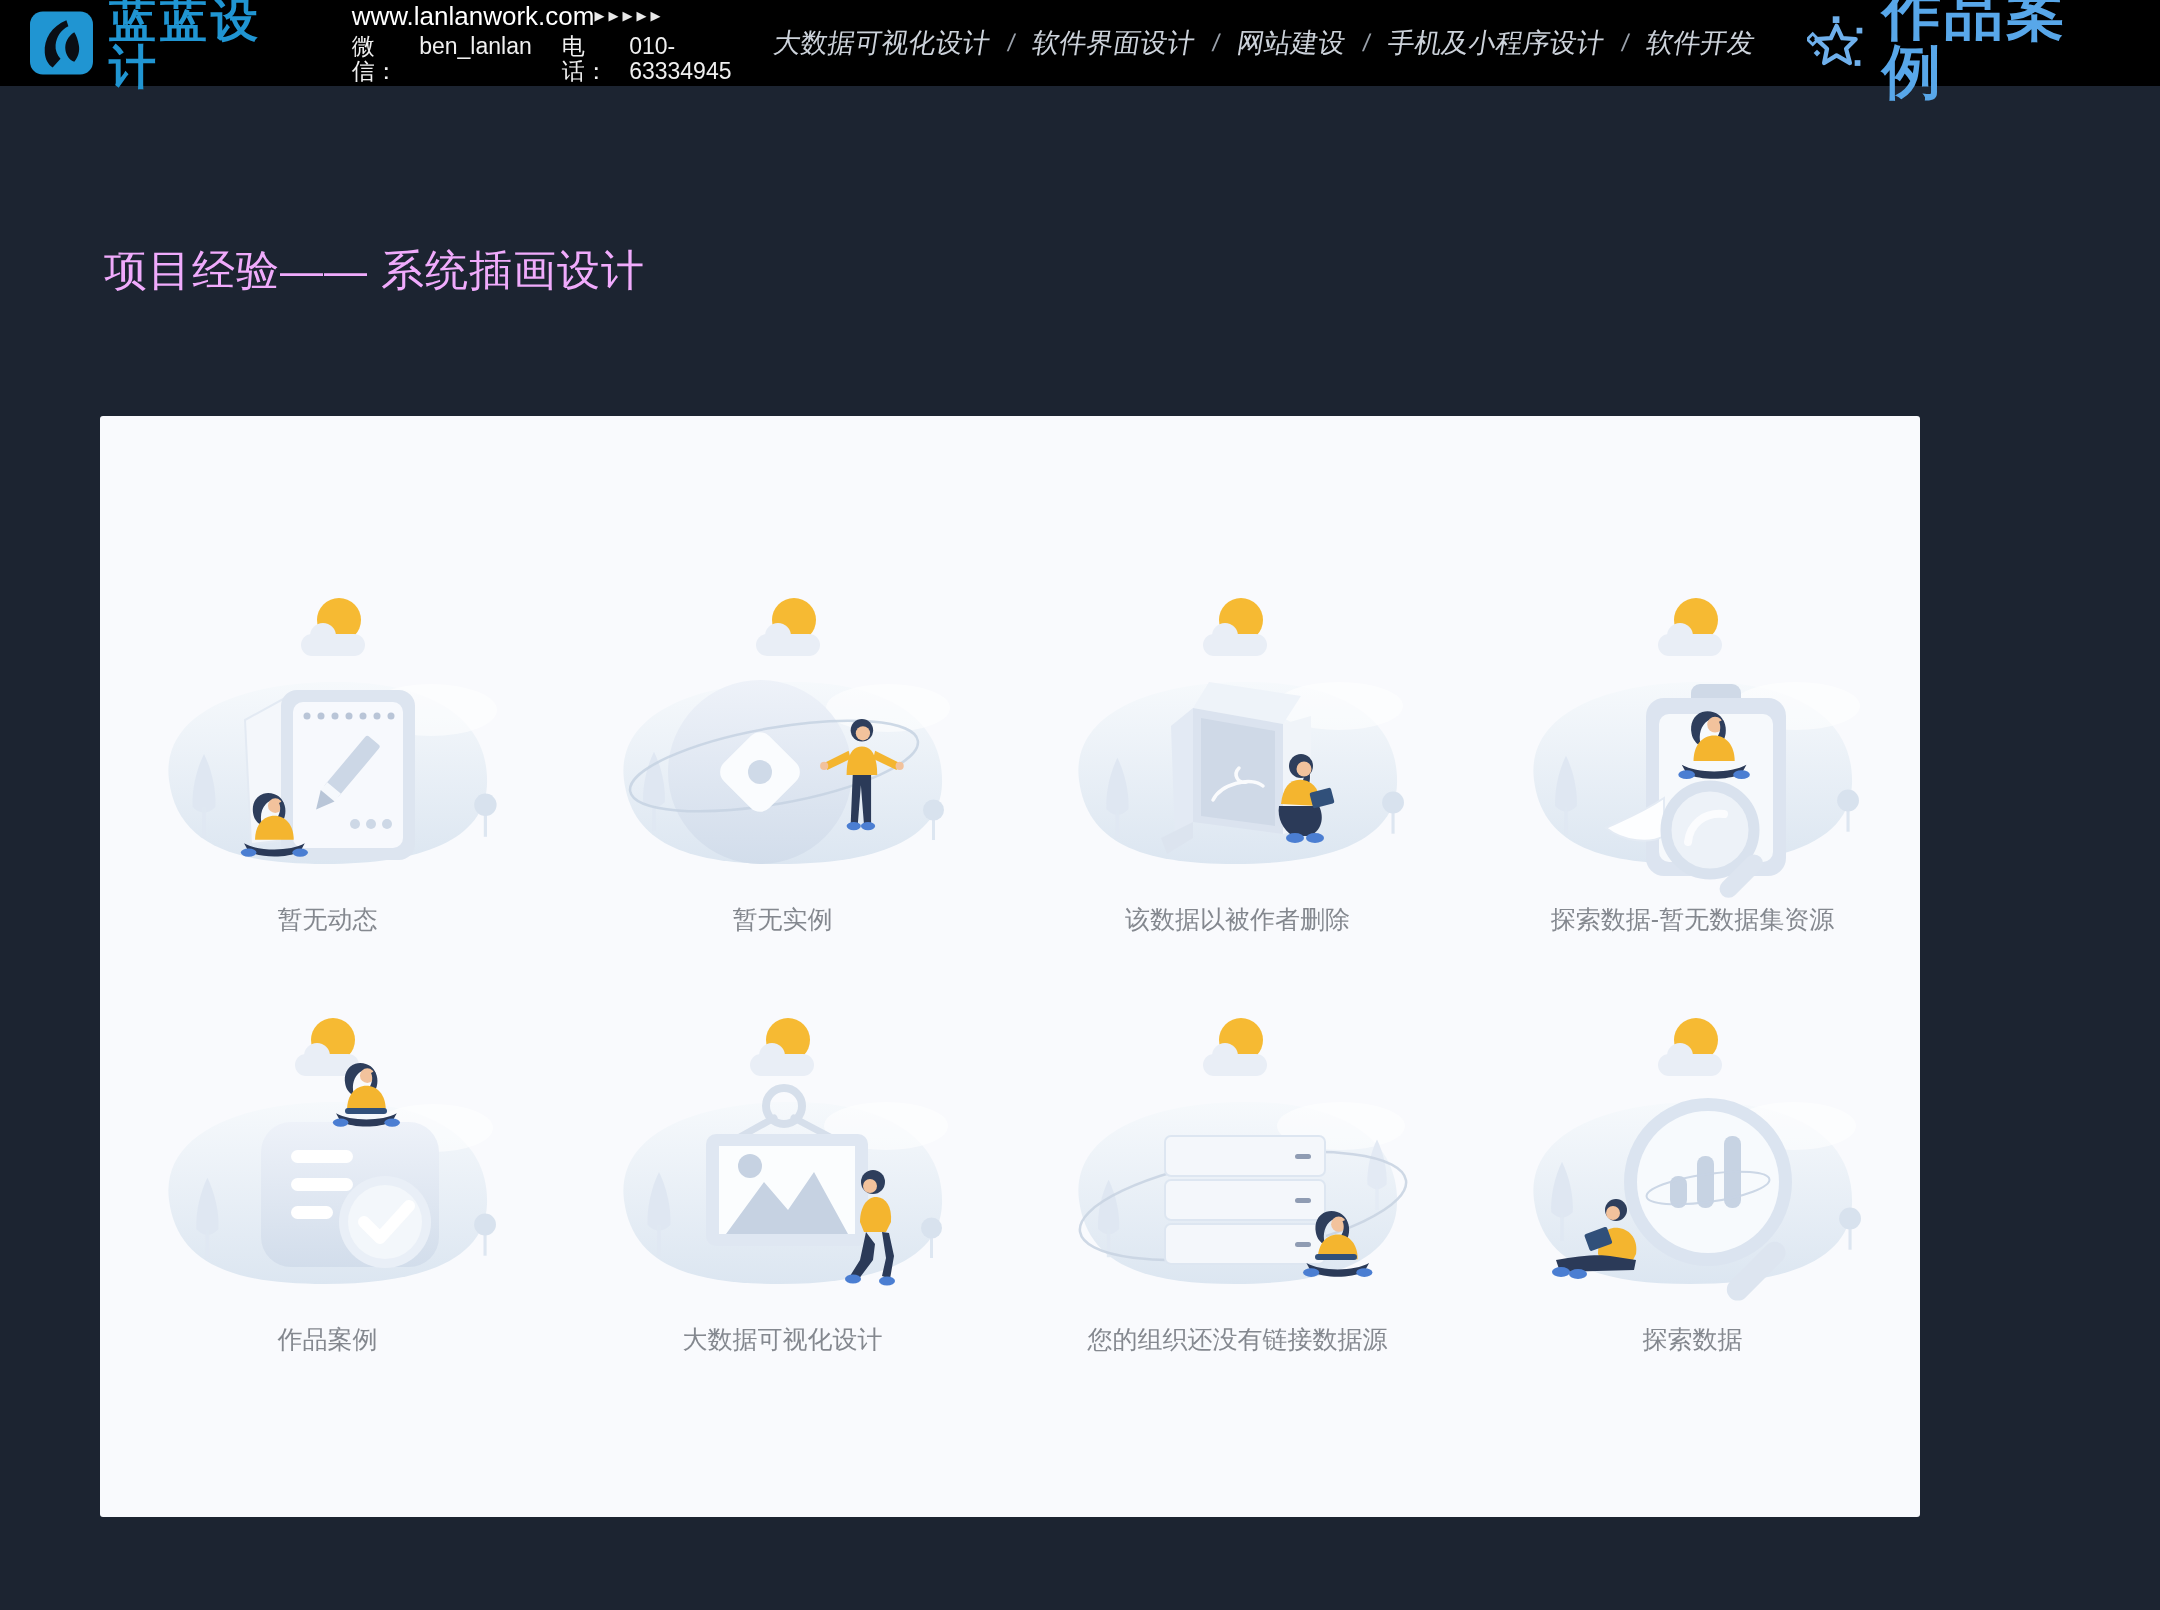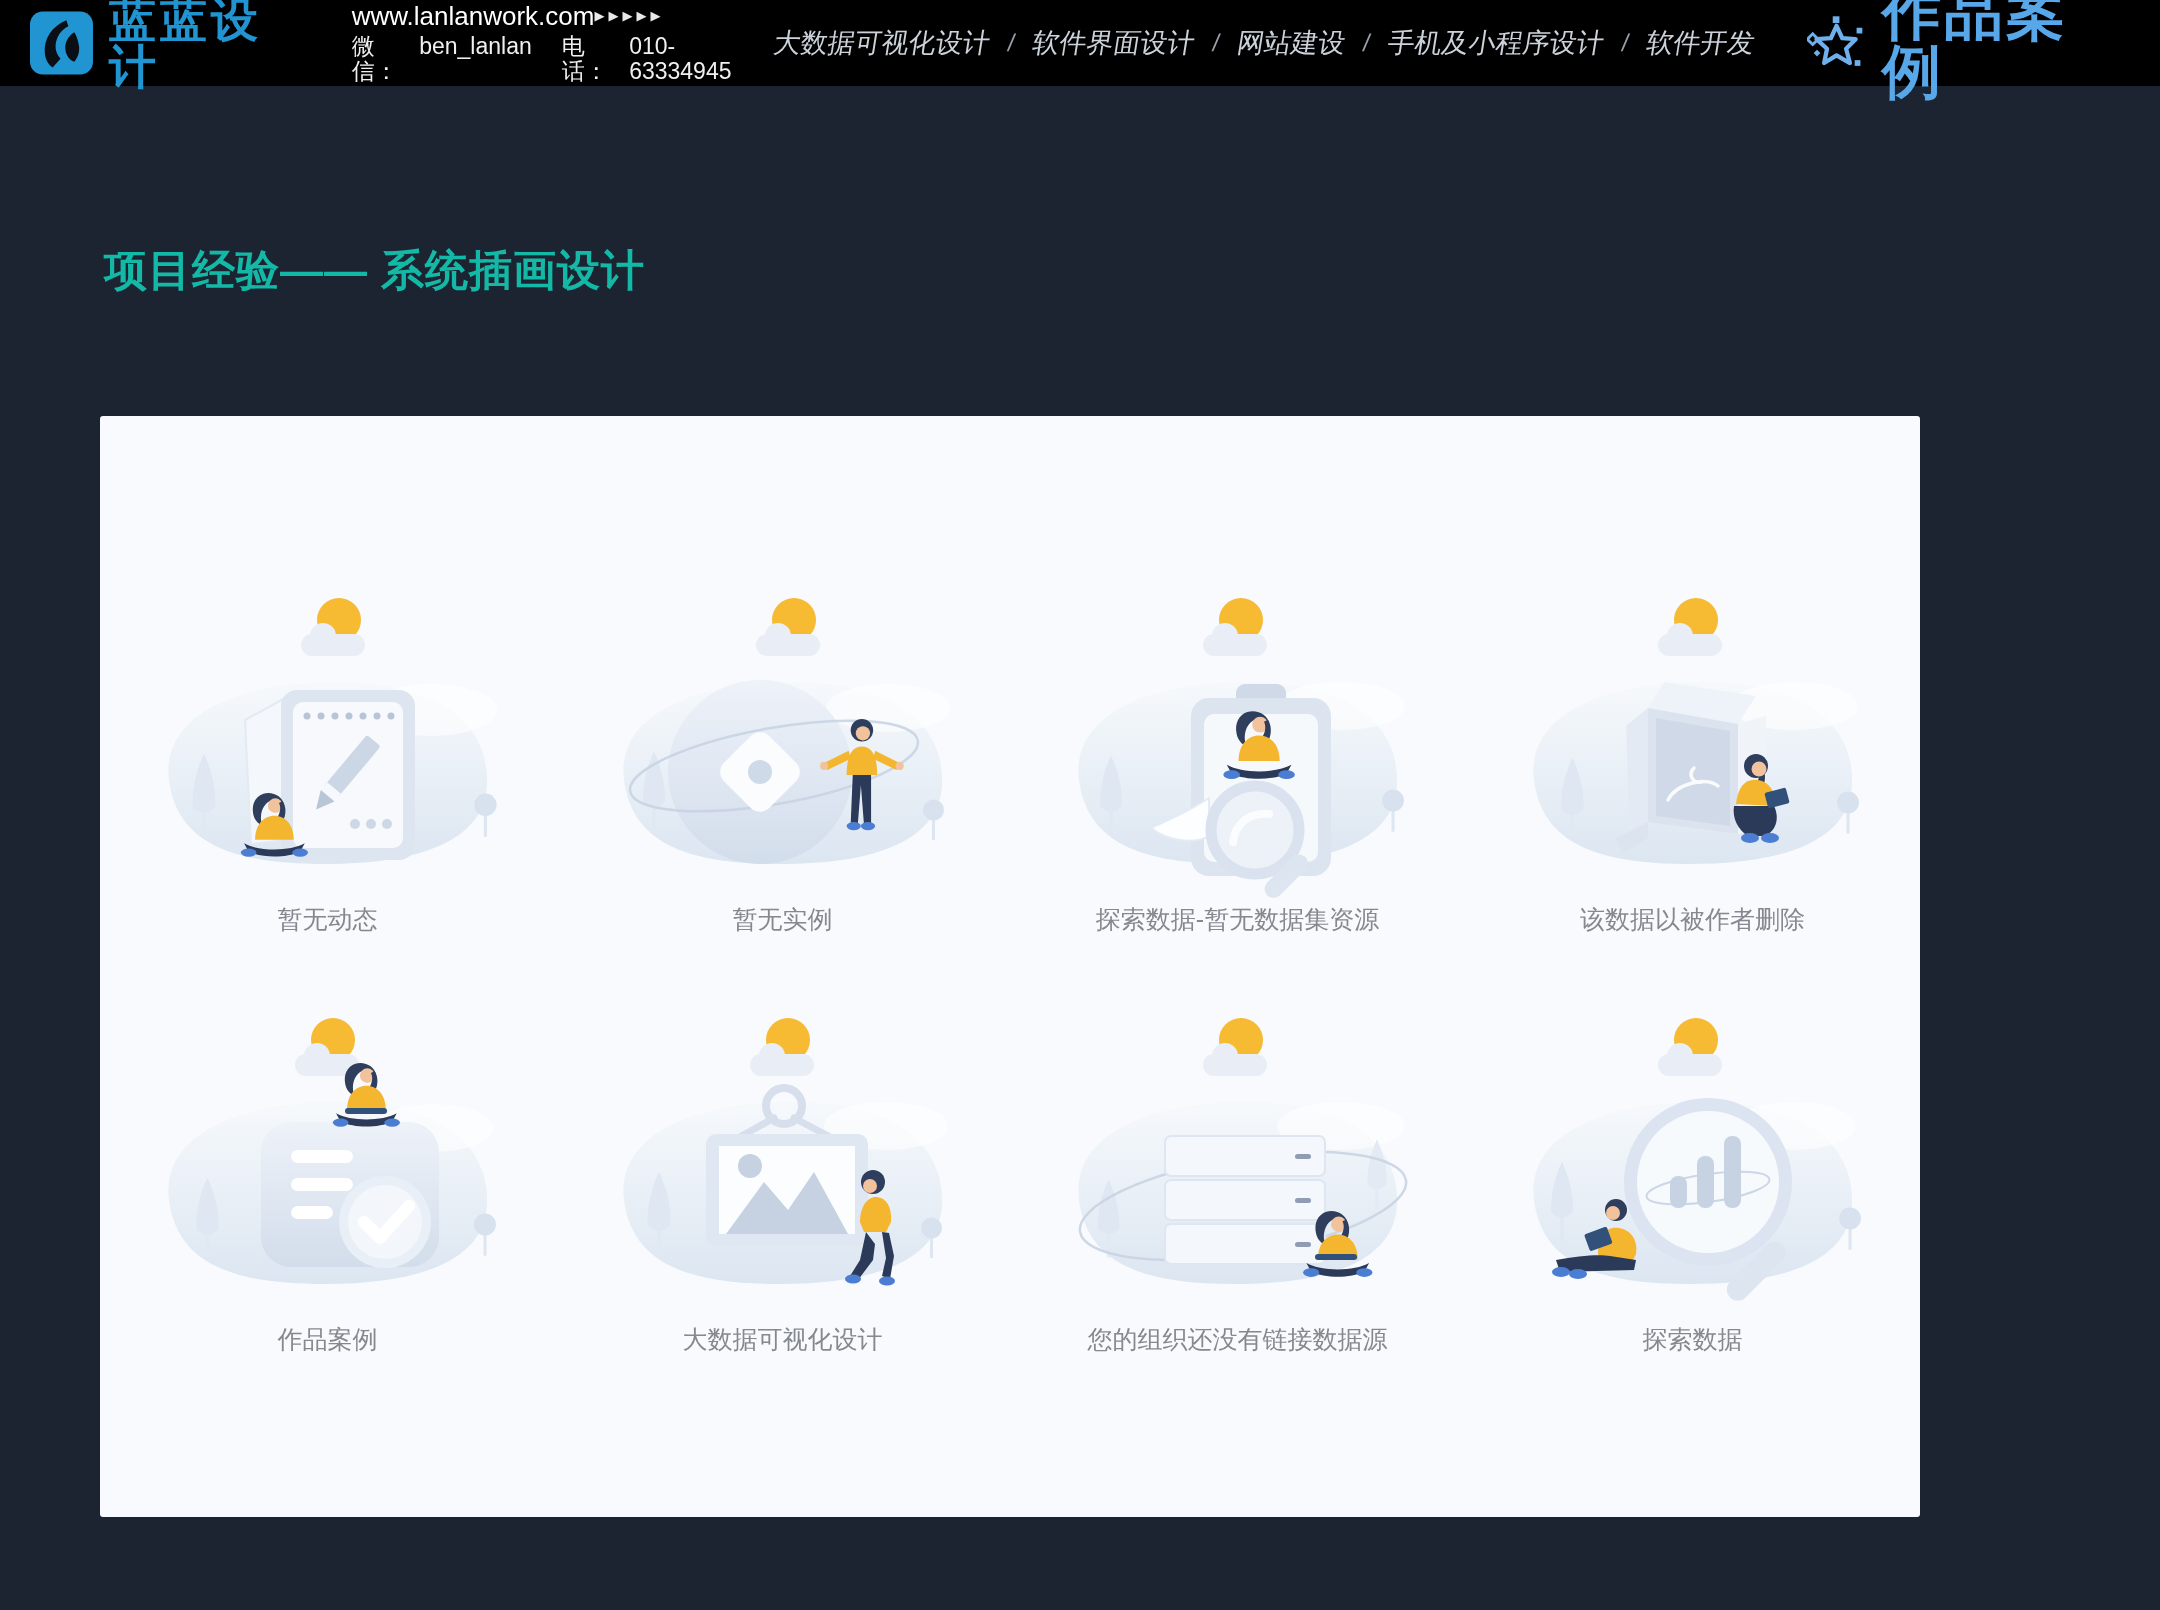--- a/index.html
+++ b/index.html
@@ -22,21 +22,21 @@
   .meta-line .phone-label{margin-left:30px;}
   .nav{
     margin-left:auto;display:flex;align-items:center;gap:15px;
     color:#ccd2da;font-size:27px;transform:skewX(-9deg);white-space:nowrap;
   }
   .nav .sep{color:#9aa1ab;font-size:24px;margin:0 3px;}
   .portfolio{display:flex;align-items:center;gap:14px;margin-left:52px;padding-right:4px;}
   .portfolio-label{color:#58a7e9;font-size:59px;font-weight:bold;letter-spacing:3px;line-height:1;}
   
   .page-title{
-    color:#14b8a6;font-size:43px;font-weight:bold;letter-spacing:1px;
+    color:#f0abfc;font-size:43px;font-weight:normal;letter-spacing:1px;
     margin:156px 0 18px 104px;
   }
   .card{
     width:1820px;height:1101px;background:#f9fafd;border-radius:3px;
     margin:116px 0 0 100px;box-sizing:border-box;
     padding-top:174px;
     display:grid;grid-template-columns:repeat(4,1fr);row-gap:76px;
     justify-items:center;align-content:start;
   }
   .tile{display:flex;flex-direction:column;align-items:center;}
@@ -188,41 +188,20 @@
       <circle cx="172" cy="182" r="12" fill="#cfdae8"></circle>
       <use href="#s-stander" width="90" height="120" transform="translate(228,128) scale(1.02)"></use>
     </svg>
     <div class="caption">暂无实例</div>
   </div>
 
   <div class="tile">
     <svg class="ill" viewBox="0 0 390 310">
       <use href="#s-sun" x="140" y="4" width="100" height="64"></use>
       <path d="M36,190 C28,128 98,94 196,92 C294,90 356,126 354,194 C352,250 288,274 192,274 C96,274 44,252 36,190 Z" fill="url(#g-blob)"></path>
-      <ellipse cx="298" cy="116" rx="64" ry="24" fill="#ffffff" opacity="0.55"></ellipse>
-      <use href="#s-pine" width="40" height="92" transform="translate(50,164) scale(0.9)" color="#dfe7f2"></use>
-      <use href="#s-bush" width="36" height="60" transform="translate(336,198) scale(0.78)" color="#d8e2ee"></use>
-      <rect x="193" y="94" width="50" height="30" rx="9" fill="#cfd9e7"></rect>
-      <rect x="148" y="108" width="140" height="178" rx="18" fill="#dce4f0"></rect>
-      <rect x="161" y="124" width="114" height="148" rx="10" fill="#f6f9fc"></rect>
-      <path d="M108,238 C126,252 152,254 166,246 L166,208 C142,224 120,232 108,238 Z" fill="#fdfeff" stroke="#e4ebf4" stroke-width="2"></path>
-      <use href="#s-sitter" width="90" height="74" transform="translate(172,118) scale(0.98)"></use>
-      <circle cx="212" cy="240" r="44" fill="#edf2f8" stroke="#d9e2ee" stroke-width="11"></circle>
-      <path d="M190,252 C192,234 206,222 226,224" fill="none" stroke="#fbfcfe" stroke-width="8" stroke-linecap="round"></path>
-      <g transform="rotate(45 256 272)">
-          <rect x="248" y="264" width="18" height="54" rx="9" fill="#dde5f0"></rect>
-        </g>
-    </svg>
-    <div class="caption">探索数据-暂无数据集资源</div>
-  </div>
-
-  <div class="tile">
-    <svg class="ill" viewBox="0 0 390 310">
-      <use href="#s-sun" x="140" y="4" width="100" height="64"></use>
-      <path d="M36,190 C28,128 98,94 196,92 C294,90 356,126 354,194 C352,250 288,274 192,274 C96,274 44,252 36,190 Z" fill="url(#g-blob)"></path>
       <ellipse cx="296" cy="116" rx="64" ry="24" fill="#ffffff" opacity="0.55"></ellipse>
       <use href="#s-pine" width="40" height="92" transform="translate(56,166) scale(0.92)" color="#dfe7f2"></use>
       <use href="#s-bush" width="36" height="60" transform="translate(336,200) scale(0.78)" color="#d8e2ee"></use>
       <polygon points="166,92 258,106 240,134 150,118" fill="#eef3f9"></polygon>
       <polygon points="128,136 150,118 150,238 132,252" fill="#e3eaf4"></polygon>
       <polygon points="150,118 240,134 240,244 150,232" fill="#dbe3ef"></polygon>
       <polygon points="158,128 232,141 232,236 158,226" fill="#cfd9e7"></polygon>
       <path d="M170,210 C178,194 208,186 220,196 M196,178 C190,184 194,194 204,192" fill="none" stroke="#fafbfd" stroke-width="3.5" stroke-linecap="round"></path>
       <polygon points="240,134 268,126 268,238 240,244" fill="#f0f4f9"></polygon>
       <polygon points="118,248 150,232 150,248 124,264" fill="#dce4ef"></polygon>
@@ -231,20 +210,41 @@
       <circle cx="261" cy="179" r="7.5" fill="#f2c29c"></circle>
       <path d="M238,214 C240,196 248,188 260,190 C272,192 278,202 276,216 Z" fill="#f4b52f"></path>
       <path d="M236,216 L276,216 C282,228 278,242 266,246 L250,246 C240,240 234,228 236,216 Z" fill="#2b3a58"></path>
       <g transform="rotate(-15 279 208)">
           <rect x="268" y="200" width="22" height="16" rx="2" fill="#31507a"></rect>
         </g>
       <ellipse cx="252" cy="248" rx="9" ry="5" fill="#4b7ed2"></ellipse>
       <ellipse cx="272" cy="248" rx="9" ry="5" fill="#4b7ed2"></ellipse>
     </svg>
     <div class="caption">该数据以被作者删除</div>
+  </div>
+
+  <div class="tile">
+    <svg class="ill" viewBox="0 0 390 310">
+      <use href="#s-sun" x="140" y="4" width="100" height="64"></use>
+      <path d="M36,190 C28,128 98,94 196,92 C294,90 356,126 354,194 C352,250 288,274 192,274 C96,274 44,252 36,190 Z" fill="url(#g-blob)"></path>
+      <ellipse cx="298" cy="116" rx="64" ry="24" fill="#ffffff" opacity="0.55"></ellipse>
+      <use href="#s-pine" width="40" height="92" transform="translate(50,164) scale(0.9)" color="#dfe7f2"></use>
+      <use href="#s-bush" width="36" height="60" transform="translate(336,198) scale(0.78)" color="#d8e2ee"></use>
+      <rect x="193" y="94" width="50" height="30" rx="9" fill="#cfd9e7"></rect>
+      <rect x="148" y="108" width="140" height="178" rx="18" fill="#dce4f0"></rect>
+      <rect x="161" y="124" width="114" height="148" rx="10" fill="#f6f9fc"></rect>
+      <path d="M108,238 C126,252 152,254 166,246 L166,208 C142,224 120,232 108,238 Z" fill="#fdfeff" stroke="#e4ebf4" stroke-width="2"></path>
+      <use href="#s-sitter" width="90" height="74" transform="translate(172,118) scale(0.98)"></use>
+      <circle cx="212" cy="240" r="44" fill="#edf2f8" stroke="#d9e2ee" stroke-width="11"></circle>
+      <path d="M190,252 C192,234 206,222 226,224" fill="none" stroke="#fbfcfe" stroke-width="8" stroke-linecap="round"></path>
+      <g transform="rotate(45 256 272)">
+          <rect x="248" y="264" width="18" height="54" rx="9" fill="#dde5f0"></rect>
+        </g>
+    </svg>
+    <div class="caption">探索数据-暂无数据集资源</div>
   </div>
 
   <div class="tile">
     <svg class="ill" viewBox="0 0 390 310">
       <use href="#s-sun" x="142" y="4" width="100" height="64"></use>
       <path d="M36,190 C28,128 98,94 196,92 C294,90 356,126 354,194 C352,250 288,274 192,274 C96,274 44,252 36,190 Z" fill="url(#g-blob)"></path>
       <ellipse cx="300" cy="118" rx="60" ry="24" fill="#ffffff" opacity="0.55"></ellipse>
       <use href="#s-pine" width="40" height="92" transform="translate(56,166) scale(0.92)" color="#dfe7f2"></use>
       <use href="#s-bush" width="36" height="60" transform="translate(338,202) scale(0.78)" color="#d8e2ee"></use>
       <rect x="128" y="112" width="178" height="145" rx="30" fill="url(#g-obj)"></rect>

